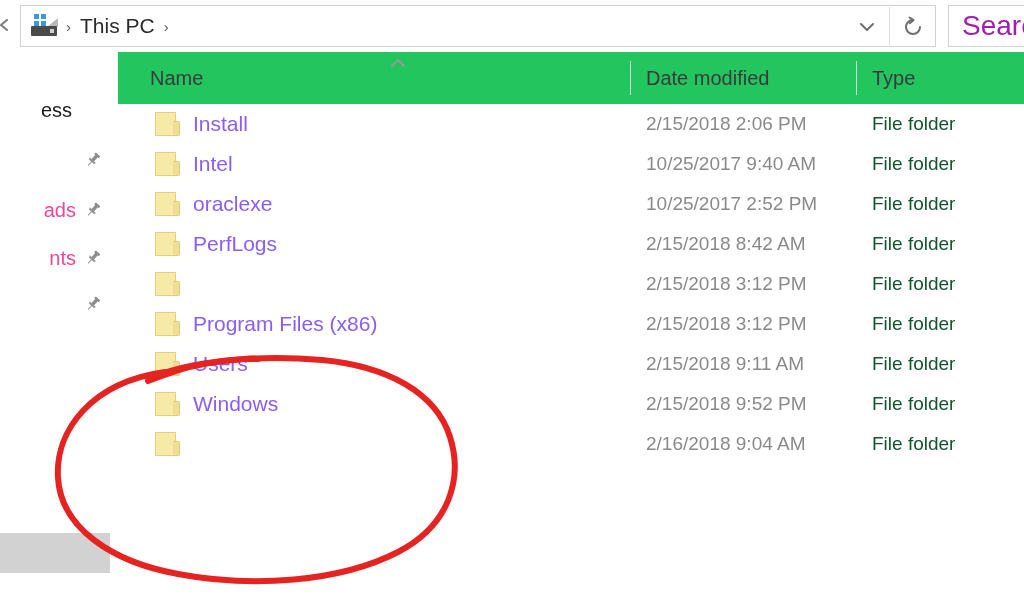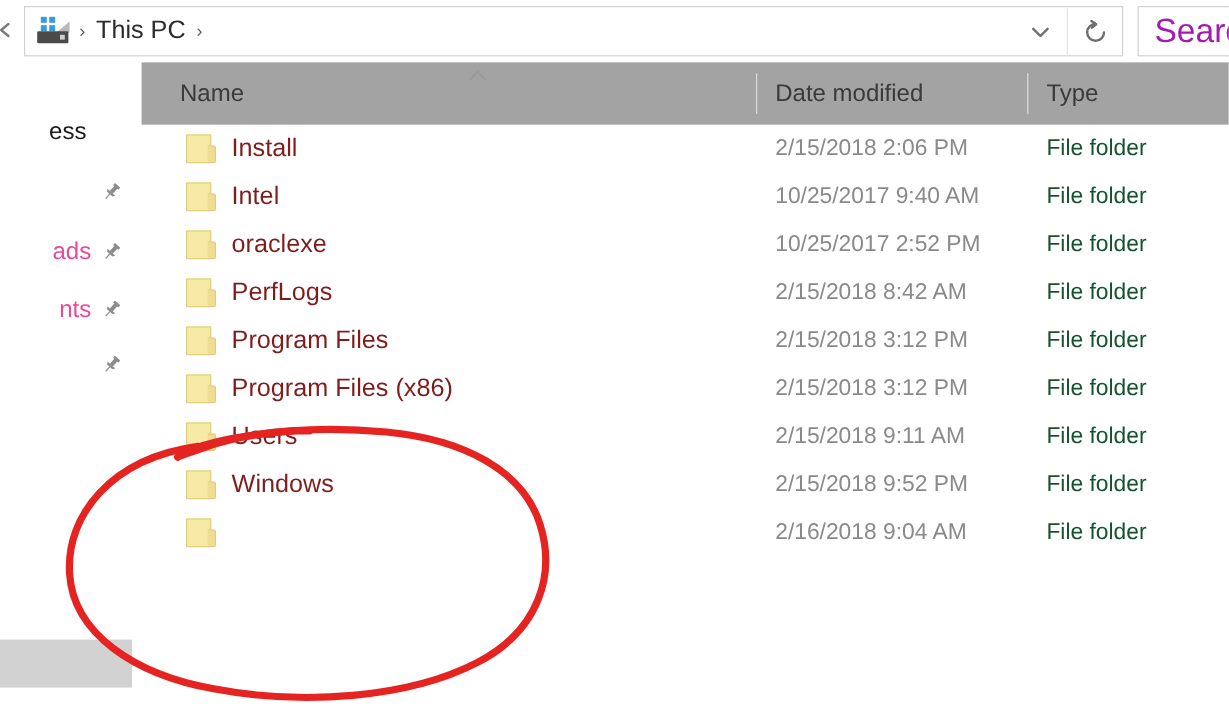--- a/index.html
+++ b/index.html
@@ -118,21 +118,21 @@
   #side-selected {
     position: absolute; left: 0; top: 481px;
     width: 110px; height: 40px;
     background: #d2d2d2;
   }
 
   
   #colheaders {
     position: absolute; left: 118px; top: 52px;
     width: 906px; height: 52px;
-    background: #a3a3a3;
+    background: #22c55e;
   }
   .colhdr {
     position: absolute; top: 0; height: 52px;
     display: flex; align-items: center;
     font-size: 20px; color: #3a3a3a;
   }
   .colhdr .sep {
     position: absolute; left: 0; top: 9px;
     width: 1px; height: 34px; background: #dcdcdc;
   }
@@ -167,21 +167,21 @@
     position: absolute; left: 18px; top: 9px;
     width: 7px; height: 15px;
     background: #f0dc92;
     border: 1px solid #e0cb78;
     border-left: none;
     border-radius: 0 2px 2px 0;
   }
   .cell-name {
     position: absolute; left: 75px; top: 0; height: 40px;
     display: flex; align-items: center;
-    font-size: 21px; color: #7f1d1d; white-space: nowrap;
+    font-size: 21px; color: #8b5cf6; white-space: nowrap;
   }
   .cell-date {
     position: absolute; left: 528px; top: 0; height: 40px;
     display: flex; align-items: center;
     font-size: 19px; color: #8a8a8a; white-space: nowrap;
   }
   .cell-type {
     position: absolute; left: 754px; top: 0; height: 40px;
     display: flex; align-items: center;
     font-size: 19px; color: #14532d; white-space: nowrap;
@@ -369,21 +369,20 @@
       <span class="cell-name">PerfLogs</span>
       <span class="cell-date">2/15/2018 8:42 AM</span>
       <span class="cell-type">File folder</span>
     </div>
 
     <div class="row" style="top:160px;">
       <span class="folder-icon">
         <span class="body"></span>
           <span class="tab"></span>
       </span>
-      <span class="cell-name">Program Files</span>
       <span class="cell-date">2/15/2018 3:12 PM</span>
       <span class="cell-type">File folder</span>
     </div>
 
     <div class="row" style="top:200px;">
       <span class="folder-icon">
         <span class="body"></span>
           <span class="tab"></span>
       </span>
       <span class="cell-name">Program Files (x86)</span>

